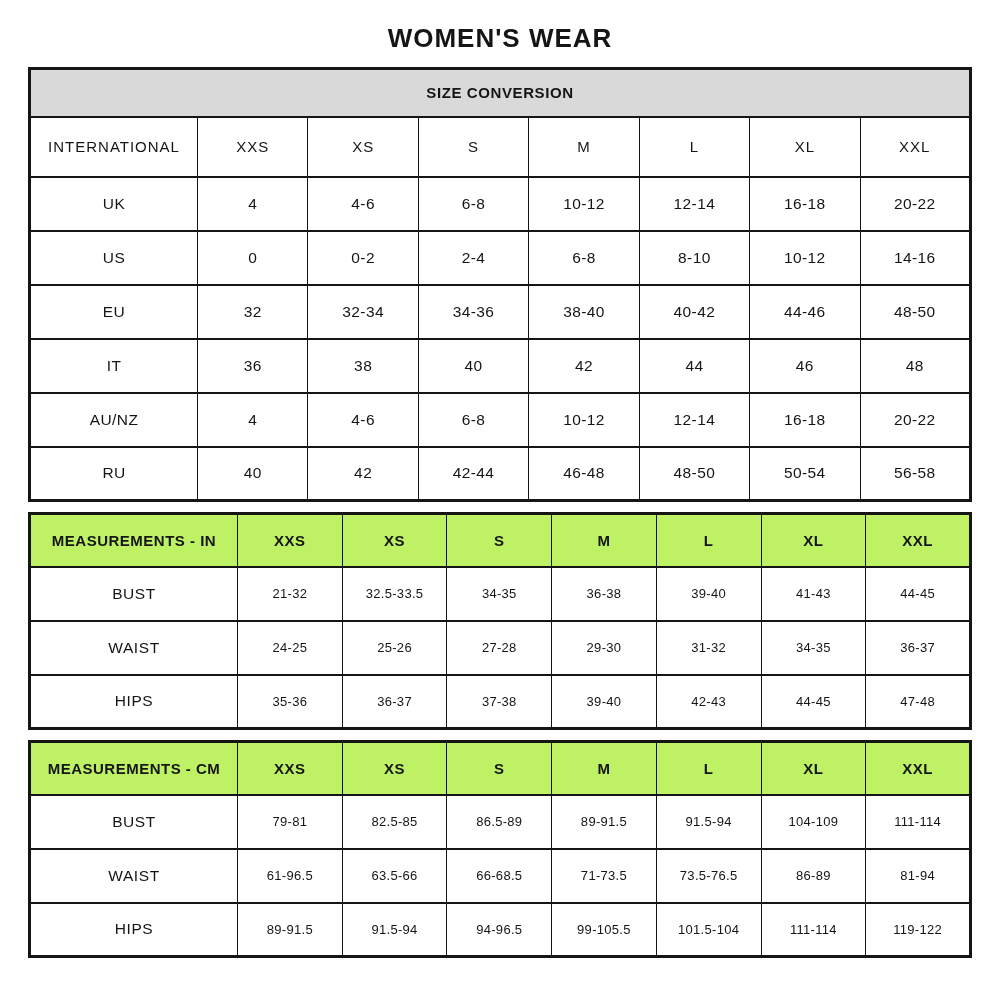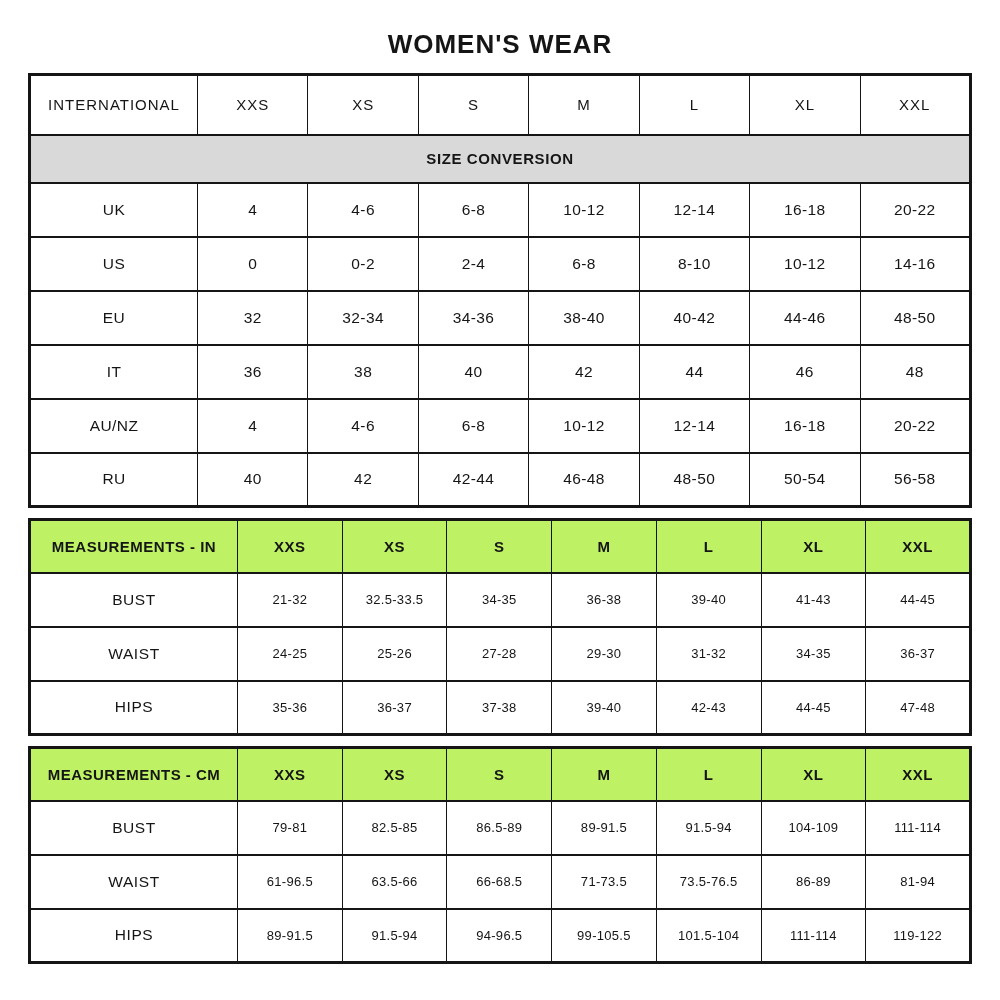--- a/index.html
+++ b/index.html
@@ -14,21 +14,21 @@
     font-family: "Liberation Sans", sans-serif;
     color: #151515;
   }
   .page {
     width: 1000px;
     height: 1000px;
     overflow: hidden;
   }
   .page-title {
     margin: 0;
-    padding-top: 29px;
+    padding-top: 23px;
     text-align: center;
     font-size: 26px;
     font-weight: 700;
     letter-spacing: 1px;
     color: #151515;
   }
   .tables-wrap {
     width: 944px;
     margin: 13px auto 0;
   }
@@ -104,32 +104,32 @@
 
   <div class="tables-wrap">
 
     <table class="t t1">
       <colgroup>
           <col class="c-label">
           <col span="7">
         </colgroup>
       <tbody>
         <tr>
+          <td class="banner" colspan="8">SIZE CONVERSION</td>
+        </tr>
+        <tr>
           <td class="hdr-label">INTERNATIONAL</td>
         <td class="size-cell">XXS</td>
             <td class="size-cell">XS</td>
             <td class="size-cell">S</td>
             <td class="size-cell">M</td>
             <td class="size-cell">L</td>
             <td class="size-cell">XL</td>
             <td class="size-cell">XXL</td>
           </tr>
-        <tr>
-          <td class="banner" colspan="8">SIZE CONVERSION</td>
-        </tr>
       </tbody>
       <tbody>
           <tr>
             <td class="label-cell">UK</td>
             <td class="value-cell">4</td>
             <td class="value-cell">4-6</td>
             <td class="value-cell">6-8</td>
             <td class="value-cell">10-12</td>
             <td class="value-cell">12-14</td>
             <td class="value-cell">16-18</td>

